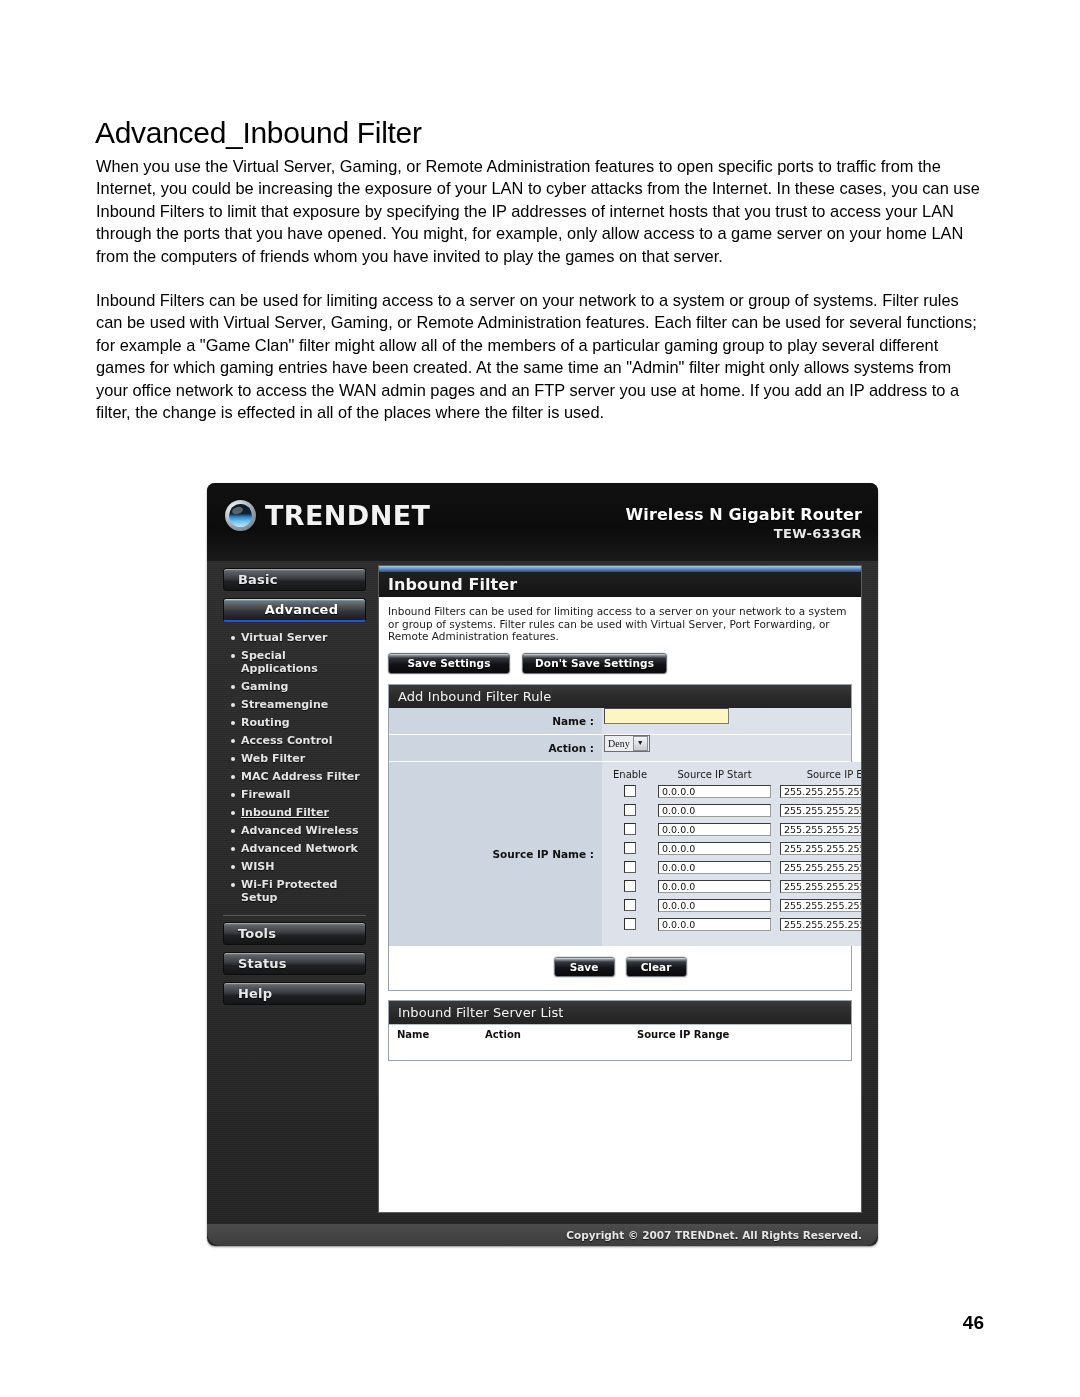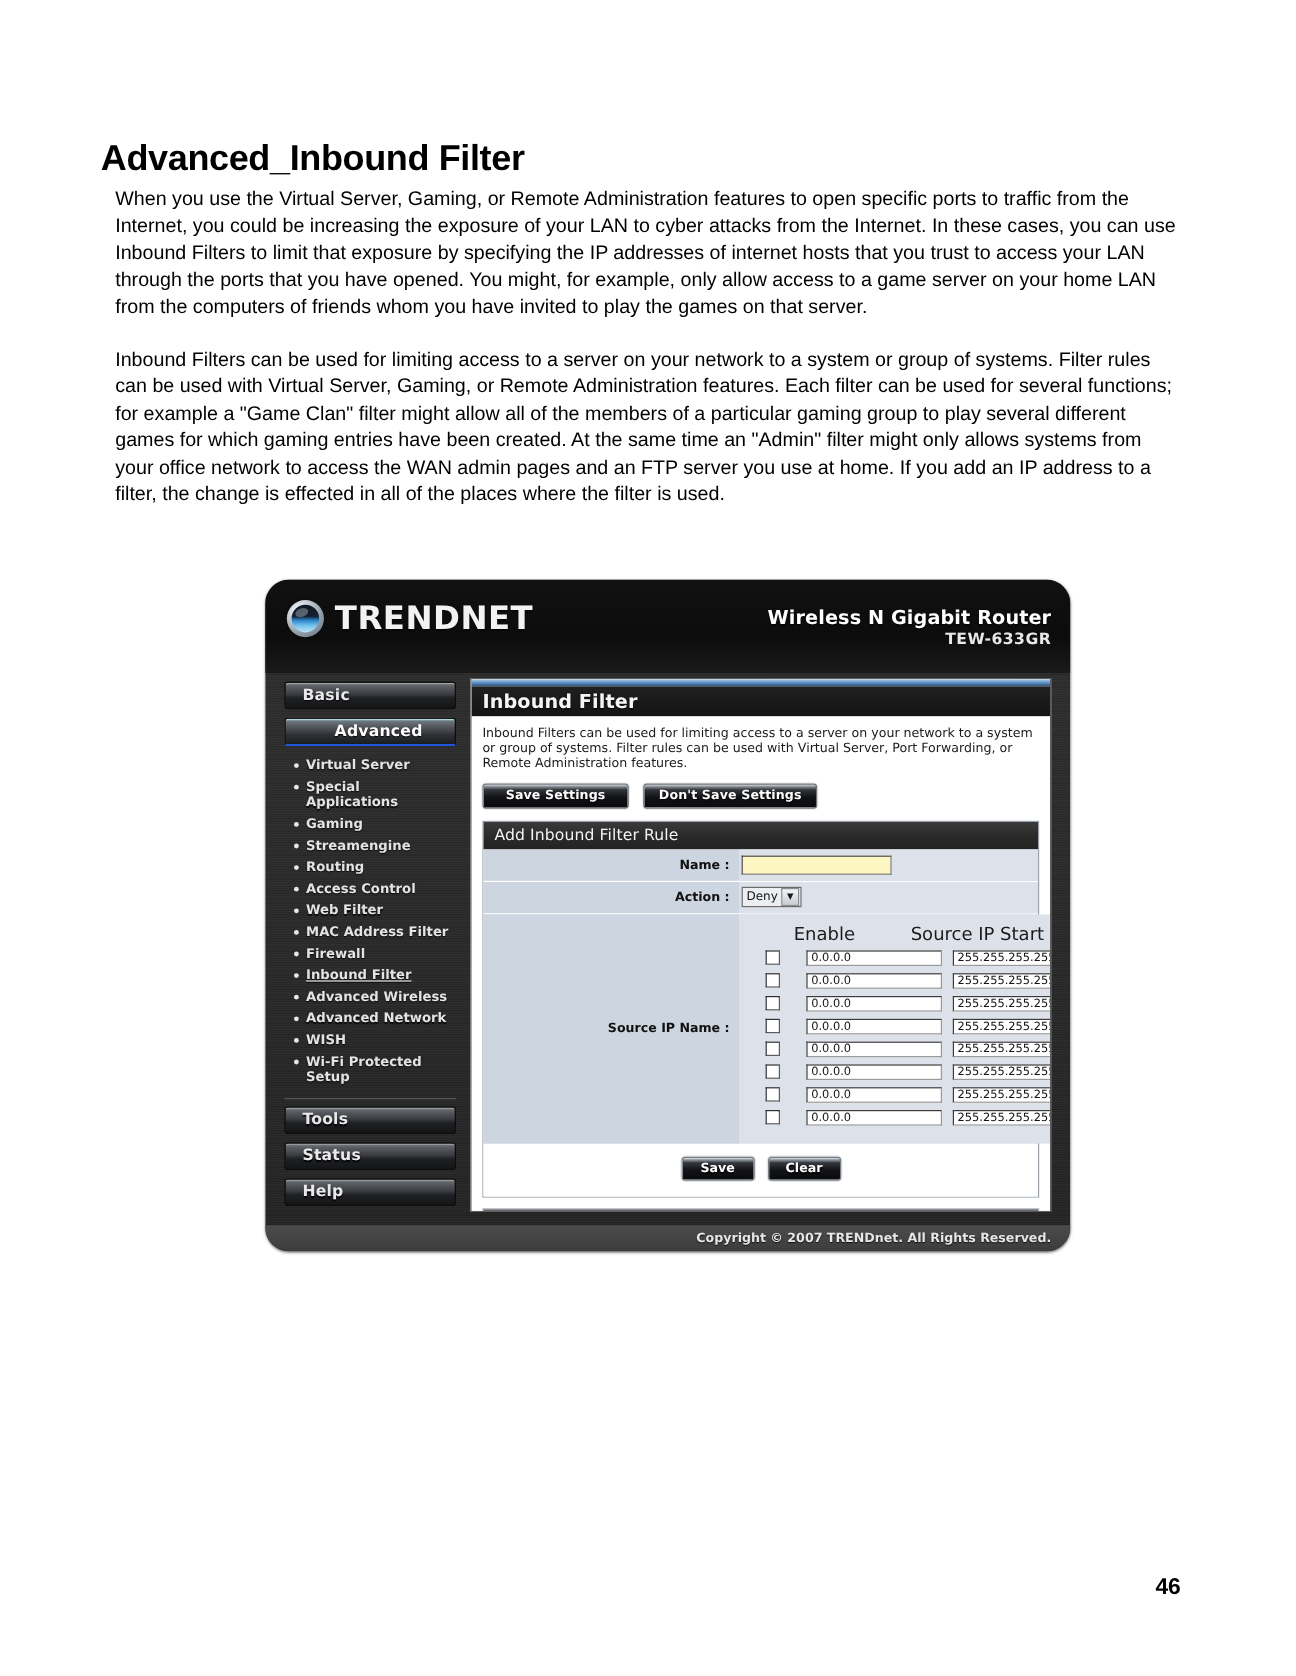--- a/index.html
+++ b/index.html
@@ -17,24 +17,24 @@
   }
 
   
   .page {
     position: absolute;
     inset: 0;
     background: #fff;
   }
   .doc-title {
     position: absolute;
-    left: 84px;
+    left: 95px;
     top: 96px;
     font-size: 30px;
-    font-weight: bold;
+    font-weight: normal;
     color: #000;
     letter-spacing: -0.3px;
   }
   .doc-body {
     position: absolute;
     left: 96px;
     top: 155px;
     width: 886px;
     font-size: 16.4px;
     line-height: 22.4px;
@@ -48,25 +48,25 @@
     right: 96px;
     top: 1312px;
     font-size: 19px;
     font-weight: bold;
     color: #000;
   }
 
   
   .router {
     position: absolute;
-    left: 221px;
+    left: 207px;
     top: 483px;
     width: 671px;
-    height: 560px;
-    border-radius: 20px;
+    height: 763px;
+    border-radius: 8px;
     background:
       repeating-linear-gradient(to bottom, rgba(255,255,255,0.022) 0px, rgba(255,255,255,0.022) 1px, rgba(0,0,0,0.03) 1px, rgba(0,0,0,0.03) 2px),
       linear-gradient(to bottom, #2e2e2e 0%, #2a2a2a 45%, #242424 100%);
     box-shadow: 0 1px 2px rgba(0,0,0,0.45);
     overflow: hidden;
     font-family: "DejaVu Sans", sans-serif;
   }
   .router::before {
     content: "";
     position: absolute;
@@ -290,21 +290,21 @@
   }
   .form-label {
     width: 205px;
     text-align: right;
     padding-right: 8px;
     font-size: 10.5px;
     font-weight: bold;
     color: #111;
     flex: none;
   }
-  .form-field { flex: 1; display: flex; align-items: center; background: #dde2ea; align-self: stretch; padding-left: 2px;}
+  .form-field { flex: 1; display: flex; background: #dde2ea; align-self: stretch; padding-left: 2px; font-family: Liberation Serif, serif;}
   .txt-name {
     width: 123px;
     height: 14px;
     background: #fdf6c3;
     border: 1px solid #7d7d7d;
     border-top-color: #4a4a4a;
     border-left-color: #4a4a4a;
   }
   .sel-action {
     height: 15px;
@@ -347,24 +347,23 @@
     flex: 1;
     padding: 7px 0 9px 0;
     background: #dde2ea;
   }
   .ip-head, .ip-row {
     display: flex;
     align-items: center;
   }
   .ip-head { margin-bottom: 5px; }
   .ip-head div {
-    font-size: 15px;
+    font-size: 10px;
     color: #1a1a1a;
     text-align: center;
-    margin-left: 43px;
   }
   .c-enable { width: 56px; flex: none; text-align: center; }
   .c-start  { width: 113px; flex: none; text-align: center; }
   .c-end    { width: 122px; flex: none; text-align: center; margin-left: 9px;}
   .ip-row { margin-bottom: 6px; }
   .ip-check {
     width: 10px; height: 10px;
     border: 1px solid #5c5c5c;
     border-top-color: #2f2f2f;
     border-left-color: #2f2f2f;

